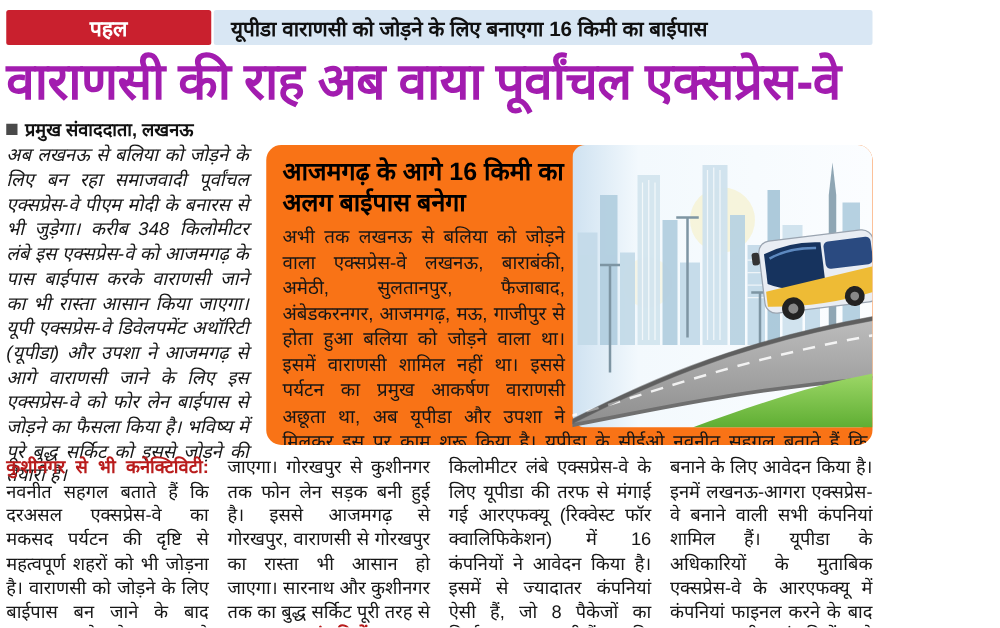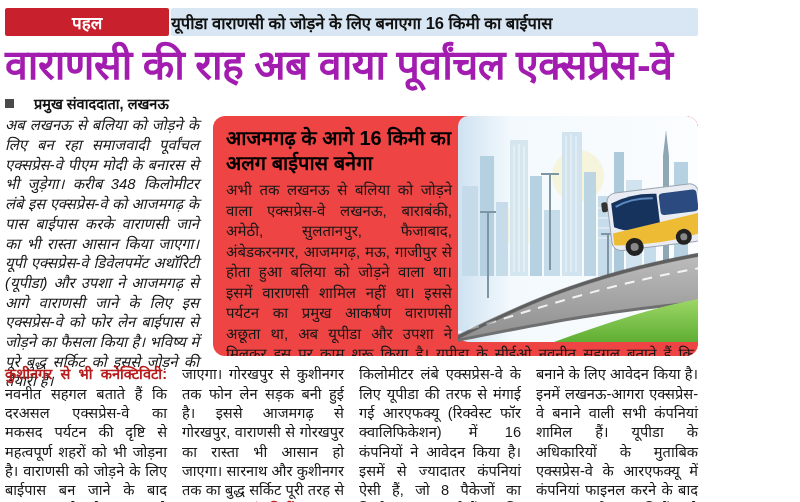--- a/index.html
+++ b/index.html
@@ -11,40 +11,40 @@
   }
   
   .kicker-row { display:flex; align-items:stretch; height:28px; }
   .kicker-label {
     width:182px; background:#c9202e; color:#fff; font-weight:bold;
     font-size:17px; display:flex; align-items:center; justify-content:center;
     border-radius:2px;
   }
   .kicker-strip {
     width:584px; background:#d9e7f4; color:#111; font-weight:bold;
-    font-size:16.5px; display:flex; align-items:center; 
+    font-size:16.5px; display:flex; align-items:center; padding-left:14px;
     margin-left:2px; border-radius:2px;
   }
   
   .headline {
     font-size:41px; font-weight:bold; color:#a21caf; letter-spacing:-0.5px;
     line-height:1.35; margin-top:2px; white-space:nowrap;
   }
   
-  .byline-row { display:flex; align-items:center; gap:20px; height:18px; margin-top:1px; }
+  .byline-row { display:flex; align-items:center; gap:6px; height:18px; margin-top:1px; }
   .byline-square { width:9px; height:9px; background:#4a4a4a; display:inline-block; }
   .byline-text { font-weight:bold; font-size:14.5px; color:#111; }
   
   .main-row { display:flex; margin-top:4px; height:240px; }
   .left-col {
     width:200px; flex:0 0 200px; font-size:14.8px; line-height:19.7px;
     text-align:justify; color:#161616; padding-right:6px;font-style:italic;
   }
   .panel {
-    flex:1; margin-left:8px; background:#ef4444; border-radius:12px;
+    flex:1; margin-left:8px; background:#f97316; border-radius:12px;
     position:relative; padding:8px 0 8px 13px; overflow:hidden;
   }
   .panel-illustration {
     float:right; width:240px; height:226px; margin-left:6px; margin-top:-8px;
     margin-right:0;
   }
   .panel-subhead {
     font-size:20px; font-weight:bold; color:#000; line-height:1.25;
     margin-bottom:4px; padding-top:2px;
   }

